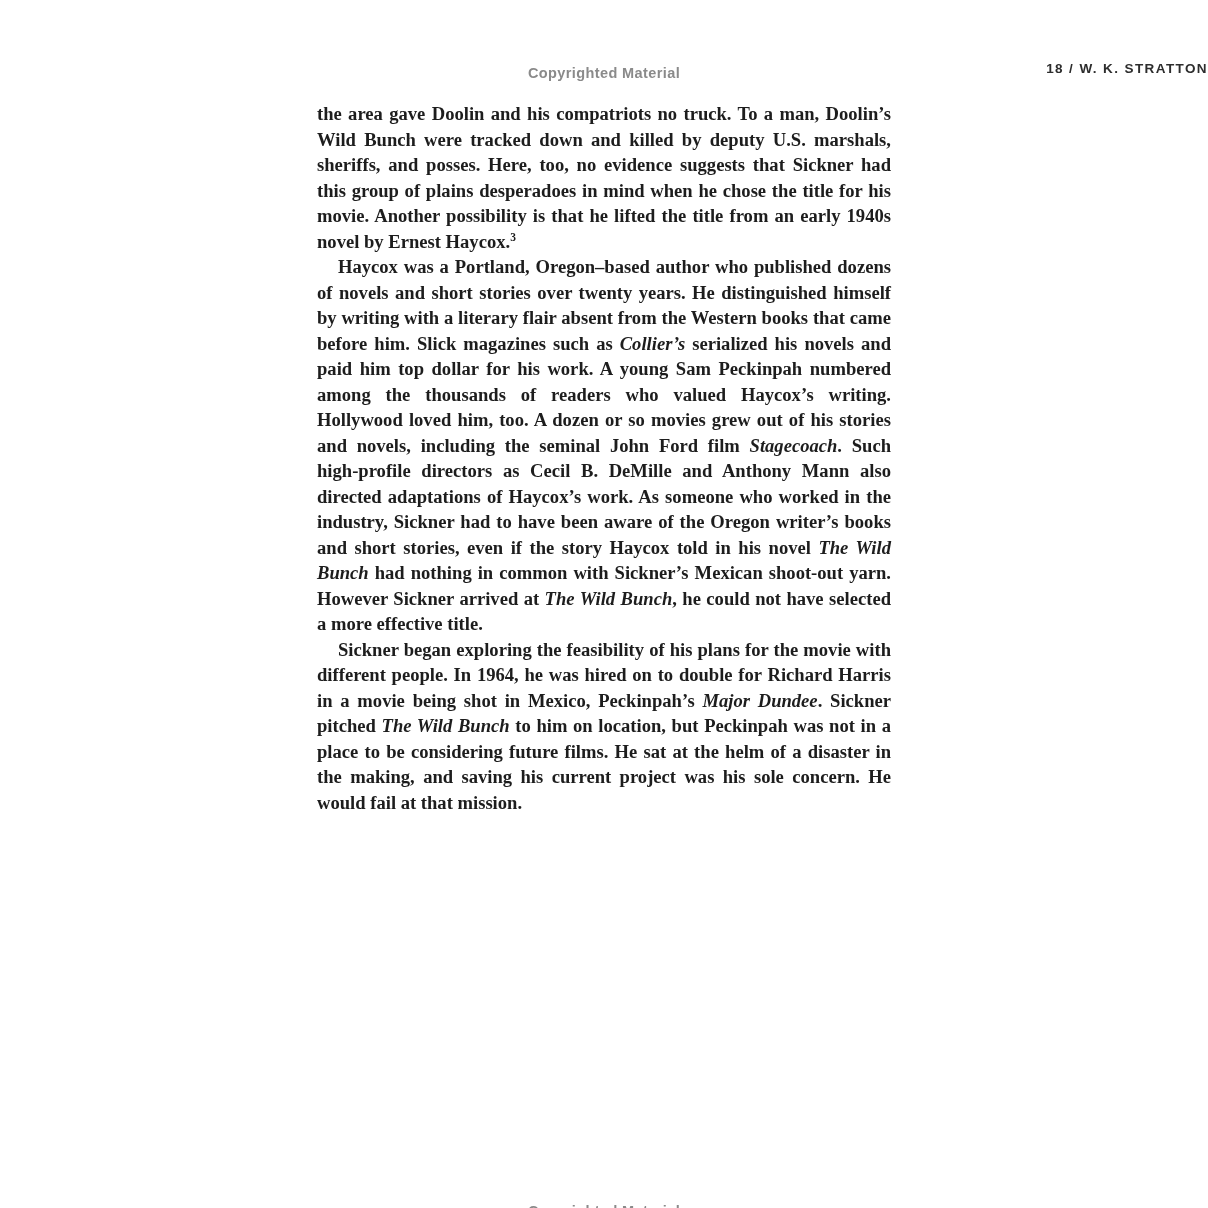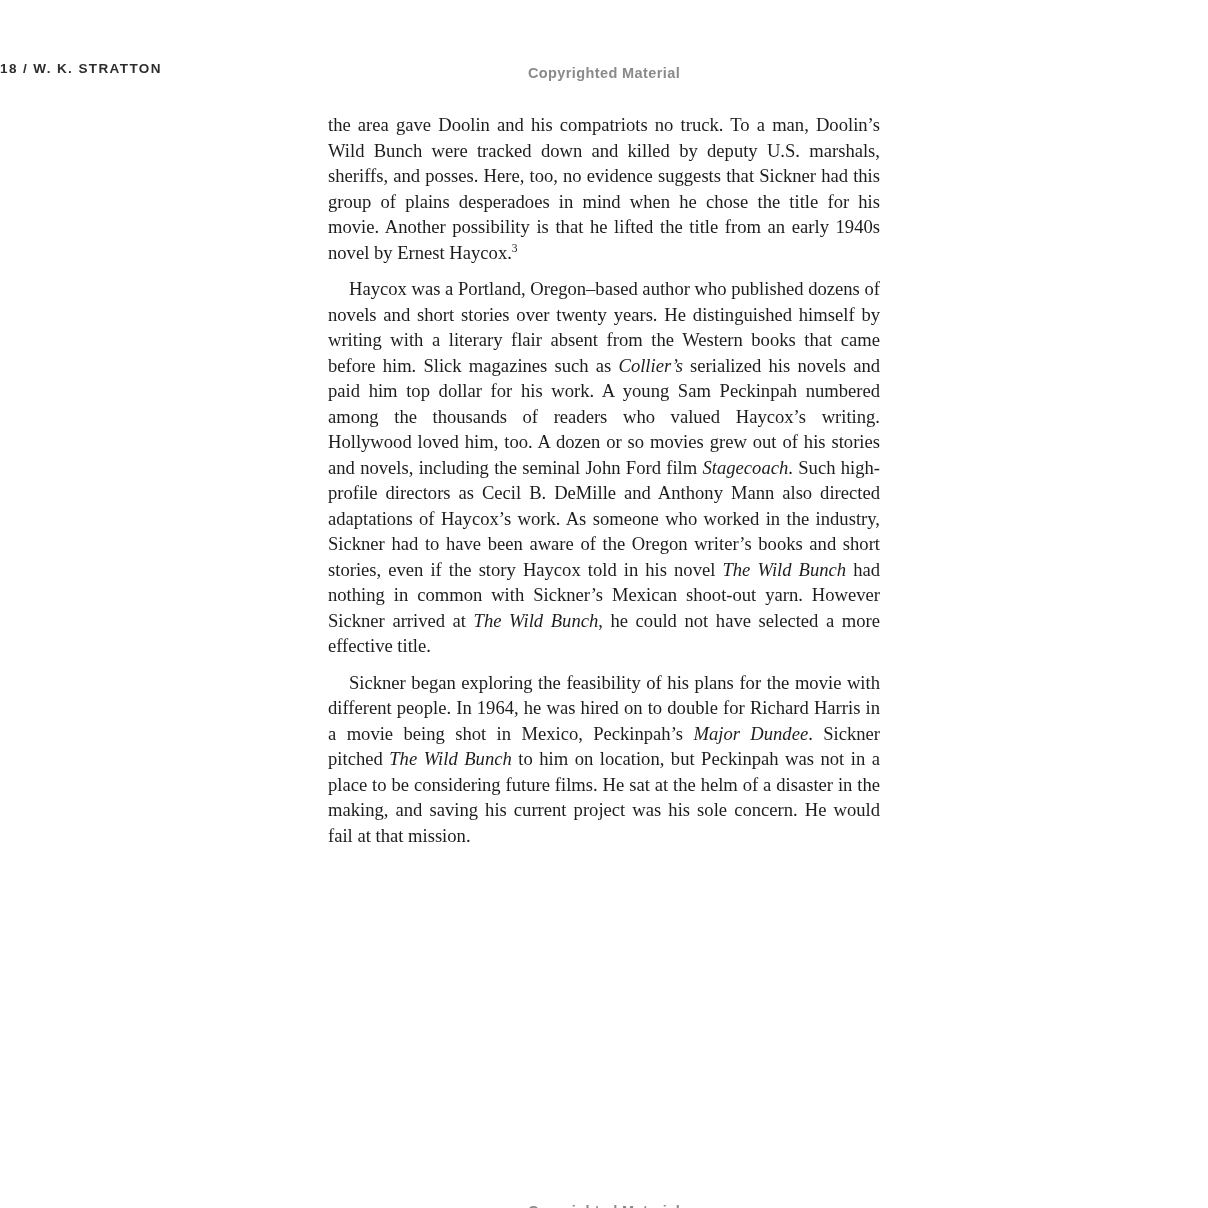--- a/index.html
+++ b/index.html
@@ -26,40 +26,41 @@
     color: var(--watermark, #8a8a8a);
     margin-top: 38px;
   }
   .watermark-top { top: 27px; }
   .watermark-bottom { top: 1165px; }
   .running-head {
     position: absolute;
     top: 61px;
     left: 0;
     width: 100%;
-    text-align: left;
+    text-align: right;
     font-family: "Liberation Sans", sans-serif;
     font-weight: 700;
     font-size: 13.5px;
     letter-spacing: 1.4px;
     color: var(--running_head, #2d2d2d);
   }
   .text-block {
     position: absolute;
     left: 317px;
     top: 101px;
     width: 574px;
     font-size: 18.6px;
     line-height: 25.5px;
     text-align: justify;
     color: var(--body, #1d1d1d);
   }
   .para {
-    margin: 11px;
+    margin: 0;
     padding: 0;
+    font-weight: bold;
   }
   .para.indent {
     text-indent: 21px;
   }
   .para em {
     font-style: italic;
   }
   .para sup {
     font-size: 0.62em;
     line-height: 0;

